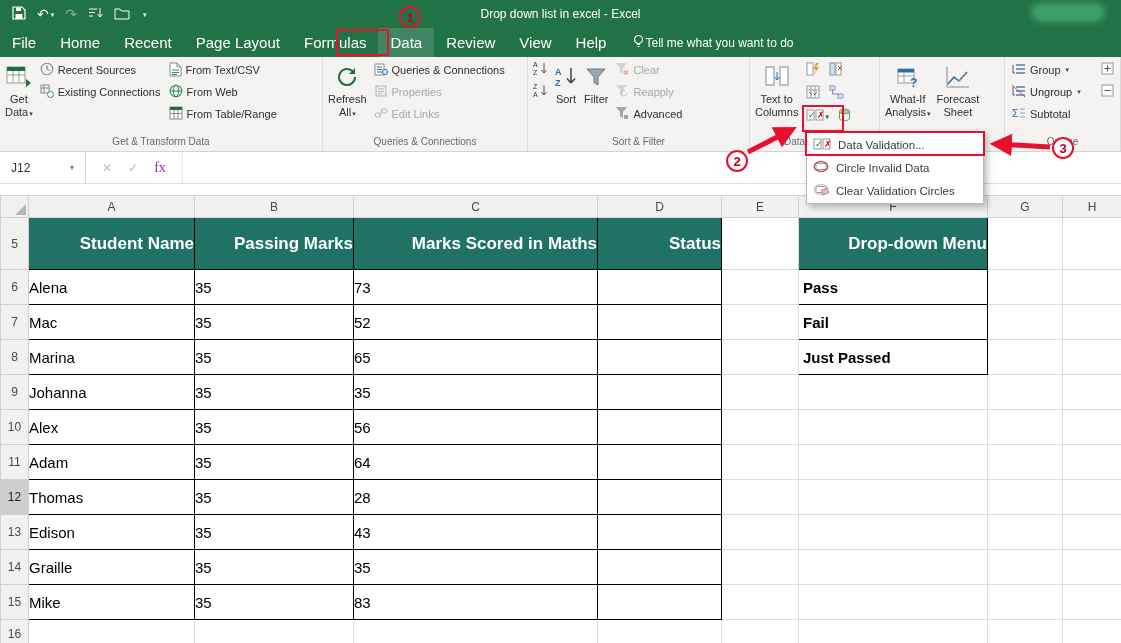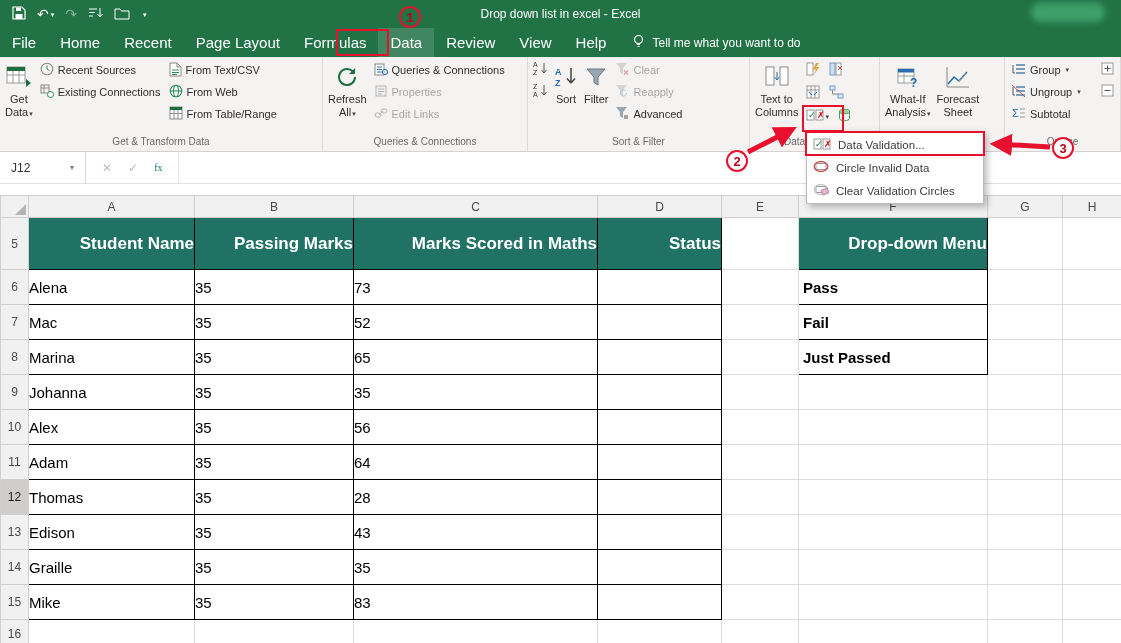--- a/index.html
+++ b/index.html
@@ -12,21 +12,21 @@
 .qat-btn{display:flex;align-items:center;font-size:14px;color:#fff;line-height:1}
 .qat-btn.dis{opacity:.45}
 .qcaret{font-size:7px;margin-left:2px}
 .tb-title{position:absolute;left:0;right:0;text-align:center;font-size:12px;color:#fff}
 .tb-smudge{position:absolute;right:16px;top:3px;width:74px;height:19px;background:#3fa06a;border-radius:10px;filter:blur(3px)}
 
 
 .tabrow{position:absolute;top:28px;left:0;right:0;height:29px;background:#217346;display:flex;align-items:stretch;color:#fff;z-index:5}
 .tab{padding:0 12px;display:flex;align-items:center;font-size:15px;white-space:nowrap}
 .tab.active{background:rgba(255,255,255,.14)}
-.tellme{display:flex;align-items:center;gap:7px;margin-left:14px;font-size:12px;white-space:nowrap}
+.tellme{display:flex;align-items:center;margin-left:14px;font-size:12px;white-space:nowrap}
 
 
 .ribbon{position:absolute;top:57px;left:0;right:0;height:95px;background:#f4f3f2;border-bottom:1px solid #d5d2cf;display:flex;z-index:4}
 .rgroup{height:100%;display:flex;flex-direction:column;border-right:1px solid #dddbd8;overflow:hidden}
 .rgc{flex:1;display:flex;align-items:flex-start;padding:2px 2px 0}
 .rgl{height:16px;font-size:10px;color:#6c6a67;text-align:center;white-space:nowrap;line-height:14px}
 .rgl.left{text-align:left;padding-left:34px}
 .bigbtn{display:flex;flex-direction:column;align-items:center;font-size:11px;color:#2f2f2f;padding:2px 3px 0;line-height:13px;text-align:center;white-space:nowrap}
 .bigbtn .ic{height:32px;display:flex;align-items:center}
 .scol{display:flex;flex-direction:column}
@@ -37,21 +37,21 @@
 .igrid{display:flex;flex-direction:column;margin-left:2px}
 .igrow{display:flex;align-items:center;height:23px;gap:2px}
 .detailcol{display:flex;flex-direction:column;margin-left:auto;padding-right:1px}
 
 
 .fbar{position:absolute;top:152px;left:0;right:0;height:32px;background:#fff;border-bottom:1px solid #e3e1df;display:flex;align-items:stretch;z-index:3}
 .namebox{width:86px;border-right:1px solid #d8d6d3;display:flex;align-items:center;justify-content:space-between;padding:0 11px;font-size:12px;color:#333}
 .nb-caret{font-size:8px;color:#777}
 .fb-btns{display:flex;align-items:center;gap:16px;padding:0 16px;border-right:1px solid #e9e7e5}
 .fb-x,.fb-ok{color:#bdbbb9;font-size:12px}
-.fb-fx{font-family:"Liberation Serif",serif;color:#0f766e;font-size:10px}
+.fb-fx{font-family:"Liberation Serif",serif;color:#a21caf;font-size:14px}
 .fb-input{flex:1;background:#fff}
 .fspacer{position:absolute;top:184px;left:0;right:0;height:11px;background:#fff;z-index:3}
 
 
 .sheet{position:absolute;top:195px;left:0;width:1121px;height:448px;overflow:hidden;background:#fff;z-index:2}
 table.grid{border-collapse:collapse;table-layout:fixed;width:1121px}
 .grid td{overflow:hidden;white-space:nowrap;vertical-align:middle}
 td.ch{background:#f1f1f1;border:1px solid #d2d0ce;text-align:center;font-size:12px;color:#4a4a4a}
 td.corner{background:#f1f1f1;border:1px solid #d2d0ce;position:relative}
 .corner-tri{position:absolute;right:2px;bottom:2px;width:0;height:0;border-left:11px solid transparent;border-bottom:11px solid #b7b5b3}

